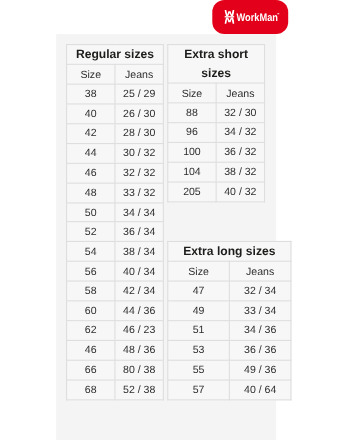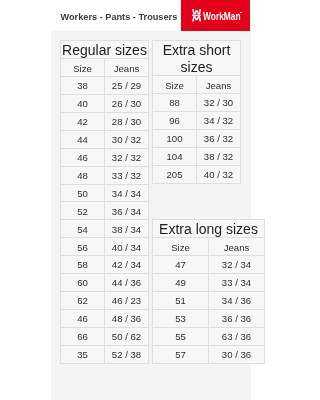--- a/index.html
+++ b/index.html
@@ -6,52 +6,51 @@
   body{width:300px;height:400px;background:#ffffff;overflow:hidden;-webkit-font-smoothing:antialiased;
        font-family:"Liberation Sans",sans-serif;color:#333;}
   :root{--page-bg:#ffffff;--panel-bg:#f4f4f4;--cell-bg:#f7f7f7;--border:#dedede;
         --text:#2e2e2e;--title:#3c3c3b;--brand:#e2001a;--tbl-title:#1d1d1b;}
   .page{position:relative;width:300px;height:400px;background:var(--page-bg);}
 
   
   .header{position:absolute;left:0;top:0;width:300px;height:31px;background:var(--page-bg);}
   .title{position:absolute;left:60.5px;top:12px;font-size:9.2px;font-weight:bold;
          color:var(--title);line-height:11px;white-space:nowrap;}
-  .logo{position:absolute;left:181px;top:0;width:69px;height:31px;background:var(--brand);}
+  .logo{position:absolute;left:193px;top:0;width:69px;height:31px;background:var(--brand);border-radius:11px;}
   .logo-mark{position:absolute;left:10.5px;top:9.2px;width:9.4px;height:12.5px;}
   .logo-text{position:absolute;left:22px;top:11px;font-size:10px;font-weight:bold;
              color:#fff;line-height:11px;white-space:nowrap;
              transform:scaleX(0.84);transform-origin:0 0;}
   .logo-reg{position:absolute;left:59px;top:11.6px;width:1.6px;height:1.6px;
             border-radius:50%;background:#fff;opacity:0.9;}
 
   
   .panel{position:absolute;left:51px;top:31px;width:200px;height:369px;background:var(--panel-bg);}
 
   
   .tbl{position:absolute;border-collapse:collapse;background:var(--cell-bg);
        table-layout:fixed;}
   .tbl td{border:1px solid var(--border);text-align:center;font-size:9.6px;color:var(--text);
           height:16.94px;padding:0;line-height:16.94px;}
   .tbl td > span{display:block;position:relative;top:1.2px;}
-  .tbl td.hdr{font-weight:normal;font-size:14px;color:var(--tbl-title);}
+  .tbl td.hdr{font-weight:bold;font-size:11px;color:var(--tbl-title);}
   .tbl td.hdr > span{top:1px;}
   .tbl td.sub{font-size:9.6px;}
   .tbl td.sub > span{top:2px;}
 
   #t1{left:60px;top:40px;width:89px;}
   #t2{left:152px;top:40px;width:89px;}
   #t3{left:152px;top:219px;width:113px;}
 </style>
 </head>
 <body>
 
 <div class="page">
   <div class="header">
-    <div class="title">Workers - Pants - Trousers</div>
     <div class="logo">
       <svg class="logo-mark" viewBox="0 0 30 60" preserveAspectRatio="none">
         <g fill="#ffffff">
           <path d="M0 0h5.4l2.9 19.8 3.2-13.9h6.4l3.2 13.9L24 0h6l-4.7 26.4h-6.2L15 13.3l-4.1 13.1H4.7z"></path>
           <path d="M0 60h5.4l2.9-19.8 3.2 13.9h6.4l3.2-13.9L24 60h6l-4.7-26.4h-6.2L15 46.7l-4.1-13.1H4.7z"></path>
           <rect x="0" y="27.2" width="30" height="5.6"></rect>
         </g>
       </svg>
       <div class="logo-text">WorkMan</div>
       <div class="logo-reg"></div>
@@ -184,26 +183,26 @@
           </td>
           <td>
             <span>48 / 36</span>
           </td>
         </tr>
         <tr>
           <td>
             <span>66</span>
           </td>
           <td>
-            <span>50 / 62</span>
-          </td>
-        </tr>
-        <tr>
-          <td>
-            <span>35</span>
+            <span>80 / 38</span>
+          </td>
+        </tr>
+        <tr>
+          <td>
+            <span>68</span>
           </td>
           <td>
             <span>52 / 38</span>
           </td>
         </tr>
       </tbody>
     </table>
   <table class="tbl" id="t2">
       <tbody>
         <tr>
@@ -306,26 +305,26 @@
           </td>
           <td>
             <span>36 / 36</span>
           </td>
         </tr>
         <tr>
           <td>
             <span>55</span>
           </td>
           <td>
-            <span>63 / 36</span>
+            <span>49 / 36</span>
           </td>
         </tr>
         <tr>
           <td>
             <span>57</span>
           </td>
           <td>
-            <span>30 / 36</span>
+            <span>40 / 64</span>
           </td>
         </tr>
       </tbody>
     </table>
 </div>
 
 </body></html>

